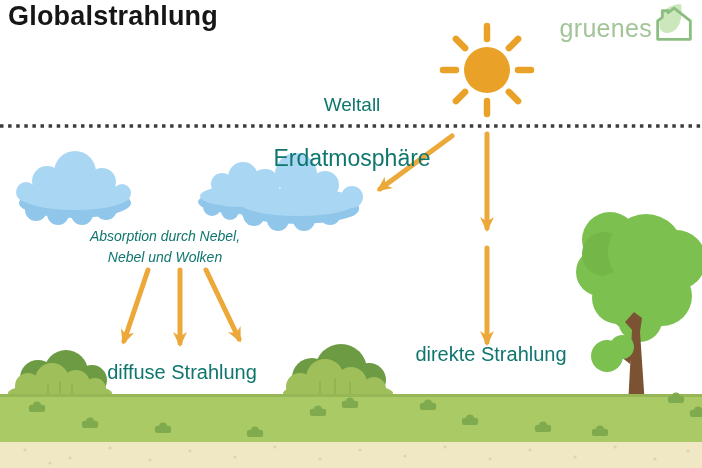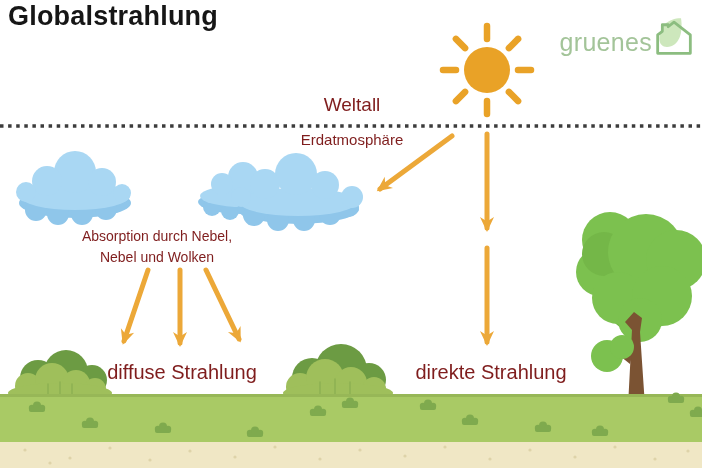--- a/index.html
+++ b/index.html
@@ -5,30 +5,30 @@
   html,body{margin:0;padding:0;background:#ffffff;}
   .canvas{
     position:relative;width:702px;height:468px;overflow:hidden;background:#ffffff;
     font-family:"Liberation Sans","DejaVu Sans",sans-serif;
   }
   .title{
     position:absolute;left:8px;top:1px;font-size:27px;font-weight:800;
     color:#161616;letter-spacing:.2px;
   }
   .logo{
-    position:absolute;right:6px;top:28px;display:flex;align-items:center;
+    position:absolute;right:6px;top:14px;display:flex;align-items:center;
     color:#a3c499;font-size:25px;font-weight:500;letter-spacing:.3px;
   }
   .logo .house{width:42px;height:40px;margin:-12px 1px 0 1px;flex:0 0 auto;}
-  .lbl{position:absolute;color:#7f1d1d;text-align:center;}
+  .lbl{position:absolute;color:#0f766e;text-align:center;}
   .lbl-weltall{left:262px;top:94px;width:180px;font-size:19px;}
-  .lbl-erdatm{left:262px;top:131px;width:180px;font-size:15px;}
-  .lbl-absorption{left:66px;top:226px;width:182px;font-size:14px;line-height:1.5;}
+  .lbl-erdatm{left:262px;top:145px;width:180px;font-size:23px;}
+  .lbl-absorption{left:74px;top:226px;width:182px;font-size:14px;line-height:1.5;font-style:italic;}
   .lbl-diffuse{left:92px;top:361px;width:180px;font-size:20px;}
-  .lbl-direkte{left:405px;top:361px;width:172px;font-size:20px;}
+  .lbl-direkte{left:405px;top:343px;width:172px;font-size:20px;}
   svg.scene{position:absolute;left:0;top:0;}
 </style>
 </head>
 <body>
 
 <div class="canvas">
 
   <svg class="scene" width="702" height="468" viewBox="0 0 702 468">
     <defs>
       <marker id="ah" markerUnits="userSpaceOnUse" markerWidth="20" markerHeight="20" refX="13" refY="9" orient="auto">

